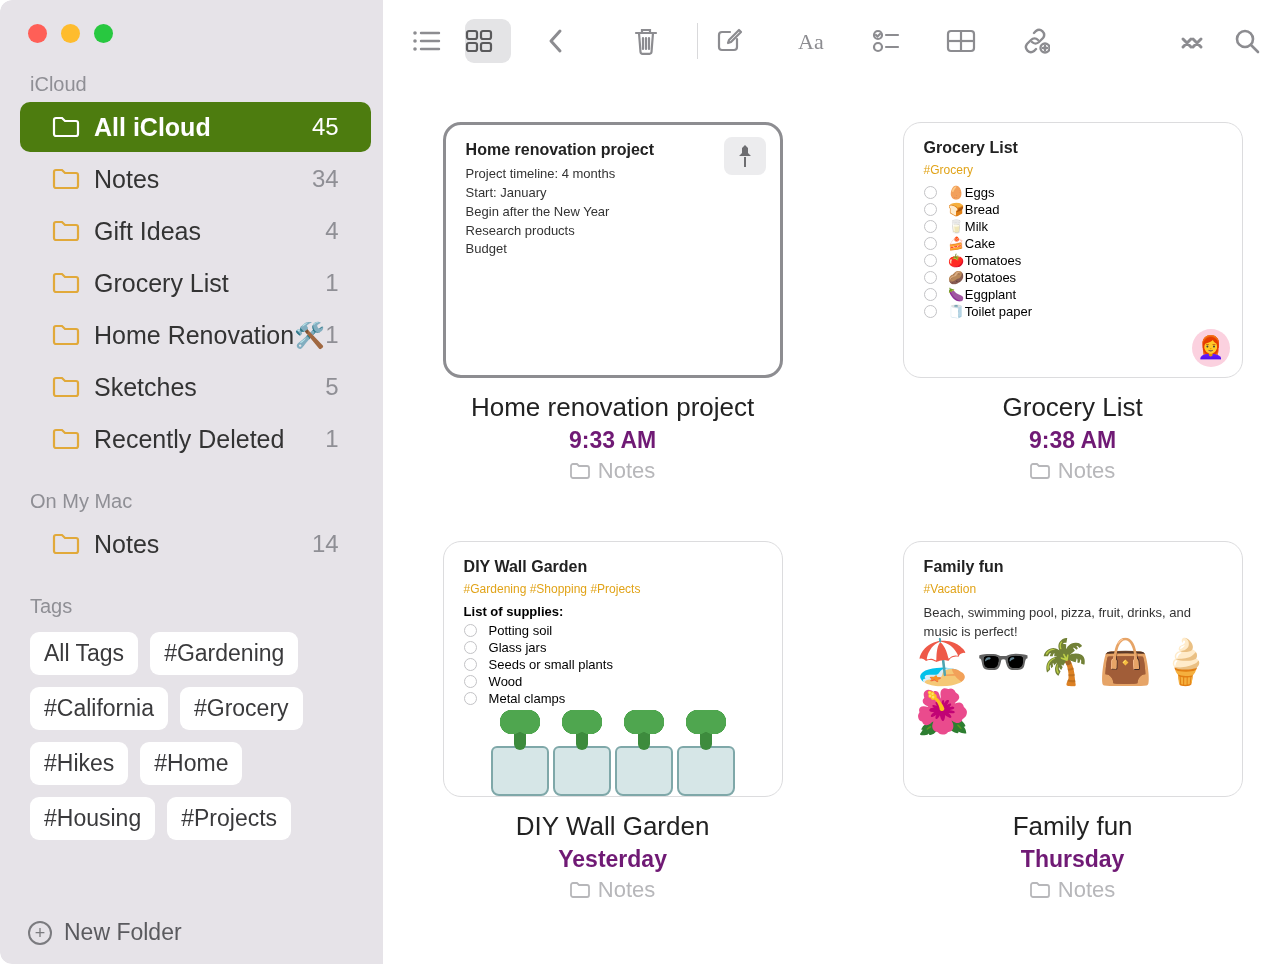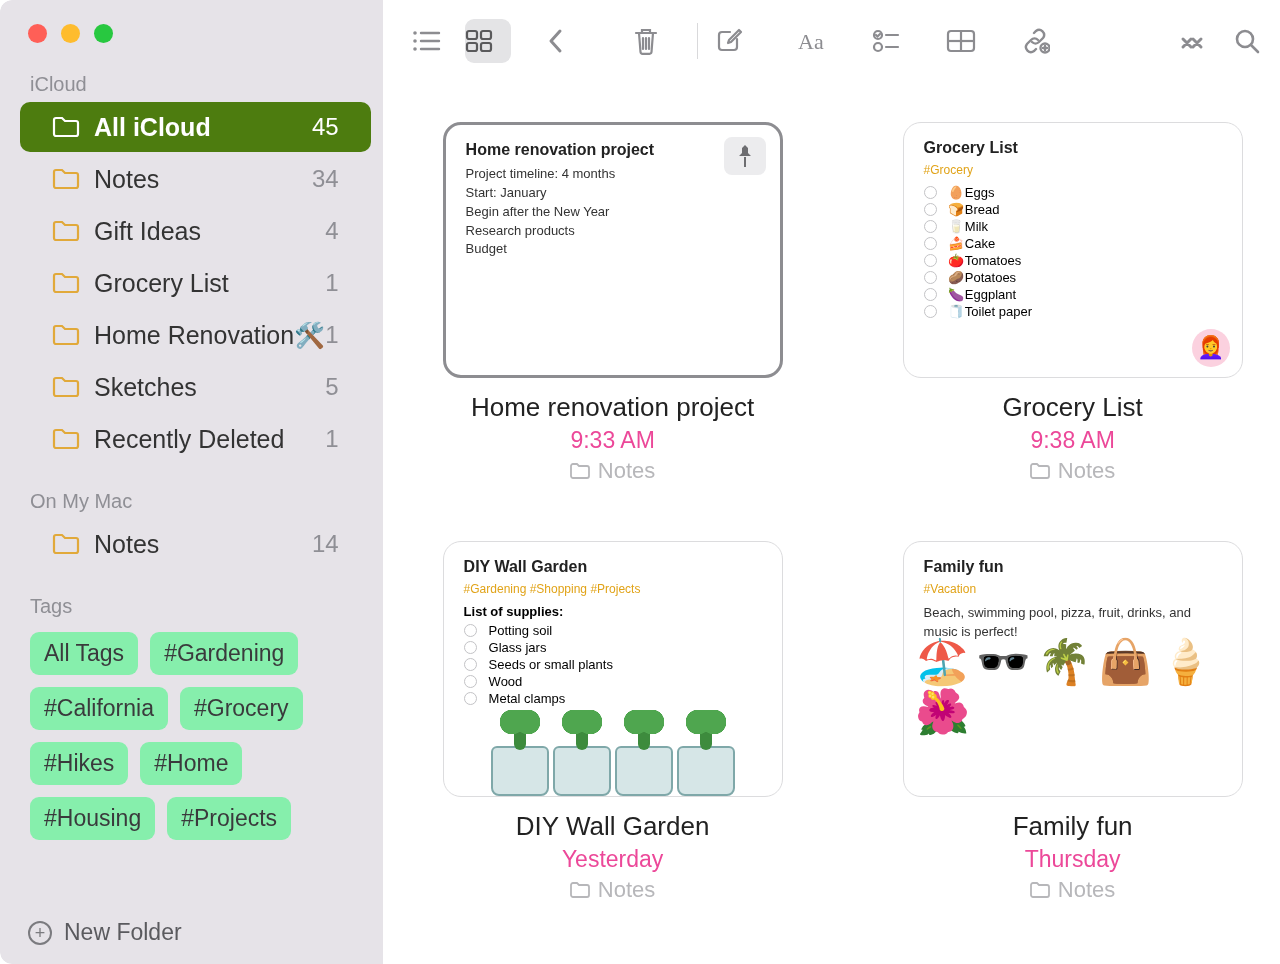--- a/index.html
+++ b/index.html
@@ -39,21 +39,21 @@
 .folder-icon {
   width: 28px; height: 22px; margin-right: 14px; flex: none;
 }
 .folder-label { font-size: 25px; flex: 1; white-space: nowrap; overflow: hidden; text-overflow: ellipsis; color: #333; }
 .folder-item.selected .folder-label { color: #fff; font-weight: 600; }
 .folder-count { font-size: 24px; color: #8f8f95; }
 .folder-item.selected .folder-count { color: #fff; font-weight: 400; }
 
 .tags-area { padding: 8px 24px 0 30px; display: flex; flex-wrap: wrap; gap: 12px; }
 .tag-chip {
-  background: #86efac; border-radius: 9px; padding: 8px 14px;
+  background: #ffffff; border-radius: 9px; padding: 8px 14px;
   font-size: 23px; color: #3a3a3c; cursor: pointer;
 }
 .new-folder {
   margin-top: auto; display: flex; align-items: center; gap: 12px;
   padding: 14px 28px 18px 28px; font-size: 23px; color: #5a5a5e; cursor: pointer;
 }
 .plus-circle {
   width: 24px; height: 24px; border: 2px solid #7b7b7f; border-radius: 50%;
   display: flex; align-items: center; justify-content: center; font-size: 18px; color: #7b7b7f; line-height: 1;
 }
@@ -107,21 +107,21 @@
 .jar::after { content:""; position:absolute; top:-38px; left:50%; transform:translateX(-50%); width:40px; height:24px; background: radial-gradient(circle at 30% 50%, #4fa64f 40%, transparent 41%), radial-gradient(circle at 70% 50%, #4fa64f 40%, transparent 41%), radial-gradient(circle at 50% 20%, #4fa64f 40%, transparent 41%); }
 
 .sticker-area {
   position: absolute; bottom: 6px; left: 12px; right: 12px; height: 150px;
   display: flex; flex-wrap: wrap; align-content: flex-start; gap: 6px;
   font-size: 44px;
 }
 .sticker-area span { line-height: 1; }
 
 .note-title { font-size: 26px; color: #222; margin-top: 14px; }
-.note-time { font-size: 23px; color: #ec4899; margin-top: 4px; }
+.note-time { font-size: 23px; color: #701a75; margin-top: 4px; font-weight: bold; }
 .note-folder { font-size: 22px; color: #b7b7ba; margin-top: 4px; display: flex; align-items: center; gap: 8px; }
 .mini-folder-icon { width: 20px; height: 16px; }
 </style>
 </head>
 <body>
 
 <div class="sidebar">
   <div class="traffic-lights">
     <div class="tl tl-red"></div>
     <div class="tl tl-yellow"></div>

